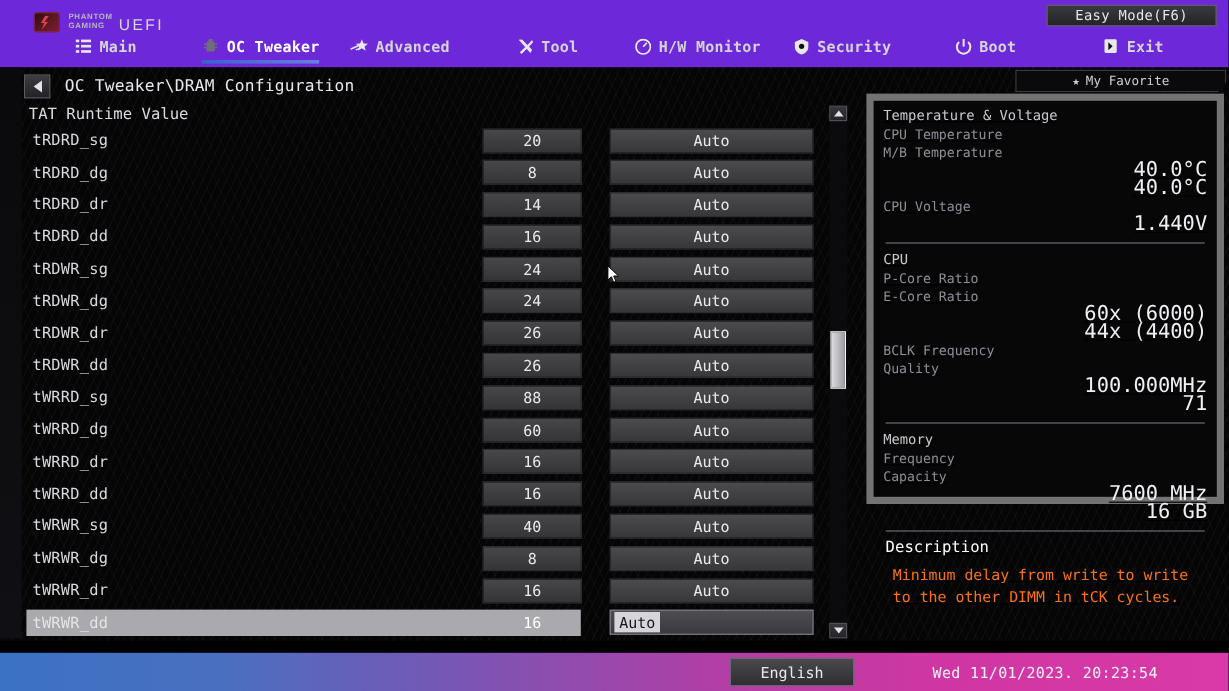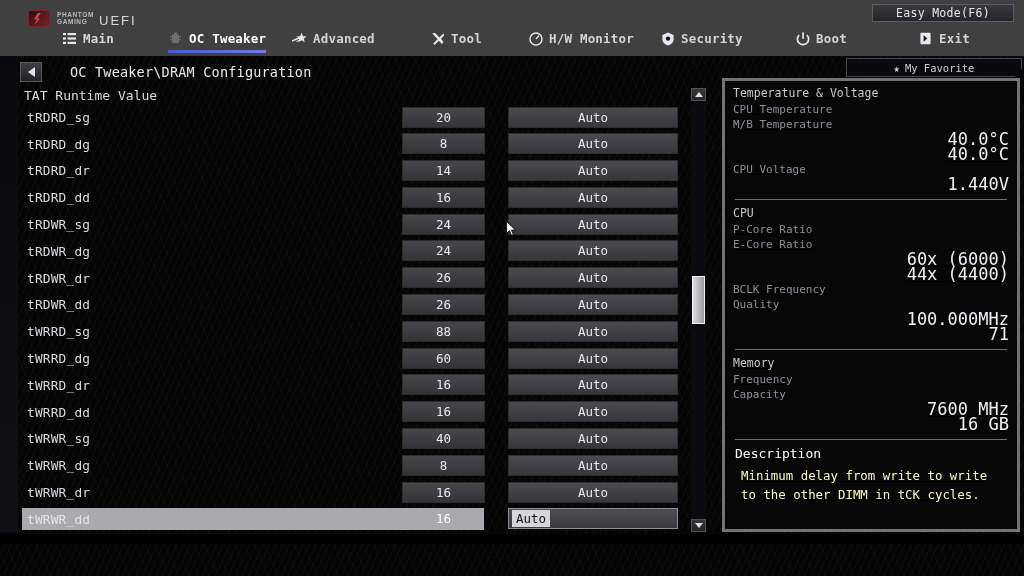--- a/index.html
+++ b/index.html
@@ -30,21 +30,21 @@
         rgba(255,255,255,0.018) 1px,
         rgba(0,0,0,0) 1px,
         rgba(0,0,0,0) 9px);
     pointer-events: none;
   }
 
   
   #header {
     position: absolute; top: 0; left: 0;
     width: 1024px; height: 56px;
-    background: #404040;
+    background: #6d28d9;
   }
   #logo-area {
     position: absolute; left: 28px; top: 10px;
     display: flex; align-items: center; gap: 7px;
   }
   .logo-mark {
     width: 22px; height: 17px;
     border-radius: 3px;
     background: linear-gradient(135deg, #2a0d12 0%, #5d1822 55%, #7a1f2b 100%);
     border: 1px solid #7d2330;
@@ -108,21 +108,21 @@
     background: #0a0a0c;
     border: 1px solid #46464c;
     color: #cfcfd4; font-size: 10.5px;
     display: flex; align-items: center; justify-content: center; gap: 5px;
     clip-path: polygon(0 0, 100% 0, 100% 55%, 96% 100%, 0 100%);
   }
 
   
   #breadcrumb {
     position: absolute; left: 20px; top: 62px;
-    display: flex; align-items: center; gap: 28px;
+    display: flex; align-items: center; gap: 12px;
   }
   #back-btn {
     width: 22px; height: 20px;
     background: linear-gradient(#3d3d42, #222226);
     border: 1px solid #5a5a60;
     display: flex; align-items: center; justify-content: center;
   }
   #back-btn .tri {
     width: 0; height: 0;
     border-top: 5px solid transparent;
@@ -222,23 +222,23 @@
   #sb-thumb {
     position: absolute; left: 1px; top: 188px;
     width: 13px; height: 48px;
     background: linear-gradient(90deg, #dcdce0, #9a9aa0);
     border: 1px solid #f0f0f4;
   }
 
   
   #info-panel {
     position: absolute; left: 722px; top: 78px;
-    width: 298px; height: 454px;
+    width: 298px; height: 342px;
     background: #070708;
-    border: 3px solid #737373;
+    border: 6px solid #737373;
     text-decoration: underline;
   }
   #info-inner { position: relative; padding: 5px 8px; }
   .info-h {
     color: #c9c9ce; font-size: 11.5px;
     margin-bottom: 2px;
   }
   .pair-grid {
     display: grid; grid-template-columns: 1fr;
     column-gap: 6px;
@@ -247,21 +247,21 @@
   .pv { color: #f0f0f4; font-size: 17px; line-height: 15px; text-align: right; }
   .divider {
     height: 1px; background: #6b6b72;
     margin: 7px 2px 6px 2px;
   }
   #desc-title {
     color: #ffffff; font-size: 13px;
     margin: 4px 0 5px 2px;
   }
   #desc-body {
-    color: #fef9c3; font-size: 12.4px;
+    color: #f97316; font-size: 12.4px;
     line-height: 19px; padding-left: 8px;
     width: 270px;
   }
 
   
   .edge-left {
     position: absolute; left: 0; top: 56px;
     width: 18px; height: 476px;
     background: linear-gradient(180deg, #0a0a0c, #101014);
   }
@@ -613,19 +613,23 @@
       <div class="divider"></div>
 
       <div id="desc-title">Description</div>
       <div id="desc-body">Minimum delay from write to write to the other DIMM in tCK cycles.</div>
     </div>
   </div>
 
   <div class="edge-left"></div>
   <div class="edge-bottom"></div>
 
+  <div id="bottombar">
+    <div id="lang-btn">English</div>
+    <div id="datetime">Wed 11/01/2023. 20:23:54</div>
+  </div>
 
   <div id="cursor">
     <svg width="11" height="16" viewBox="0 0 11 16">
       <path d="M0.6 0.6 L0.6 12.4 L3.5 9.6 L5.4 14.2 L7.3 13.4 L5.4 9 L9.4 9 Z" fill="#ffffff" stroke="#000000" stroke-width="0.8"></path>
     </svg>
   </div>
 </div>
 
 </body></html>

